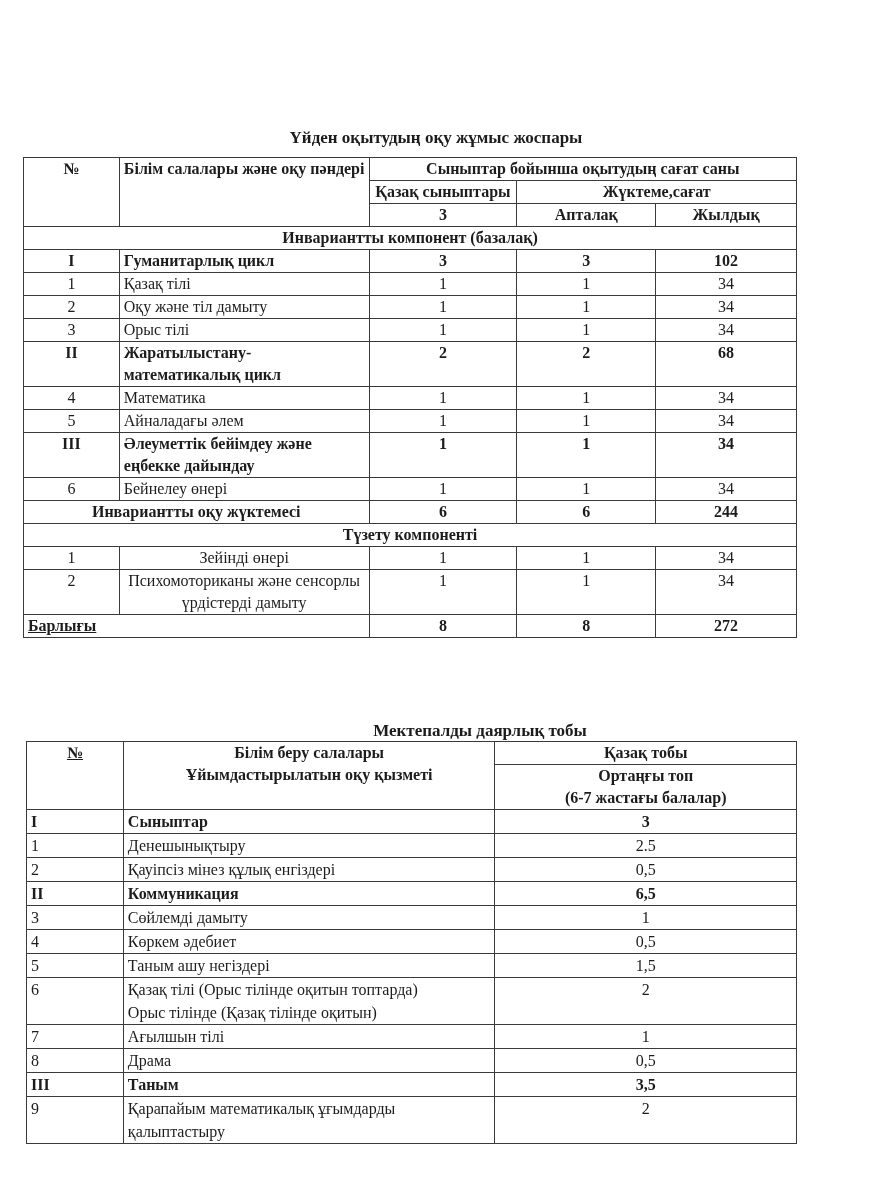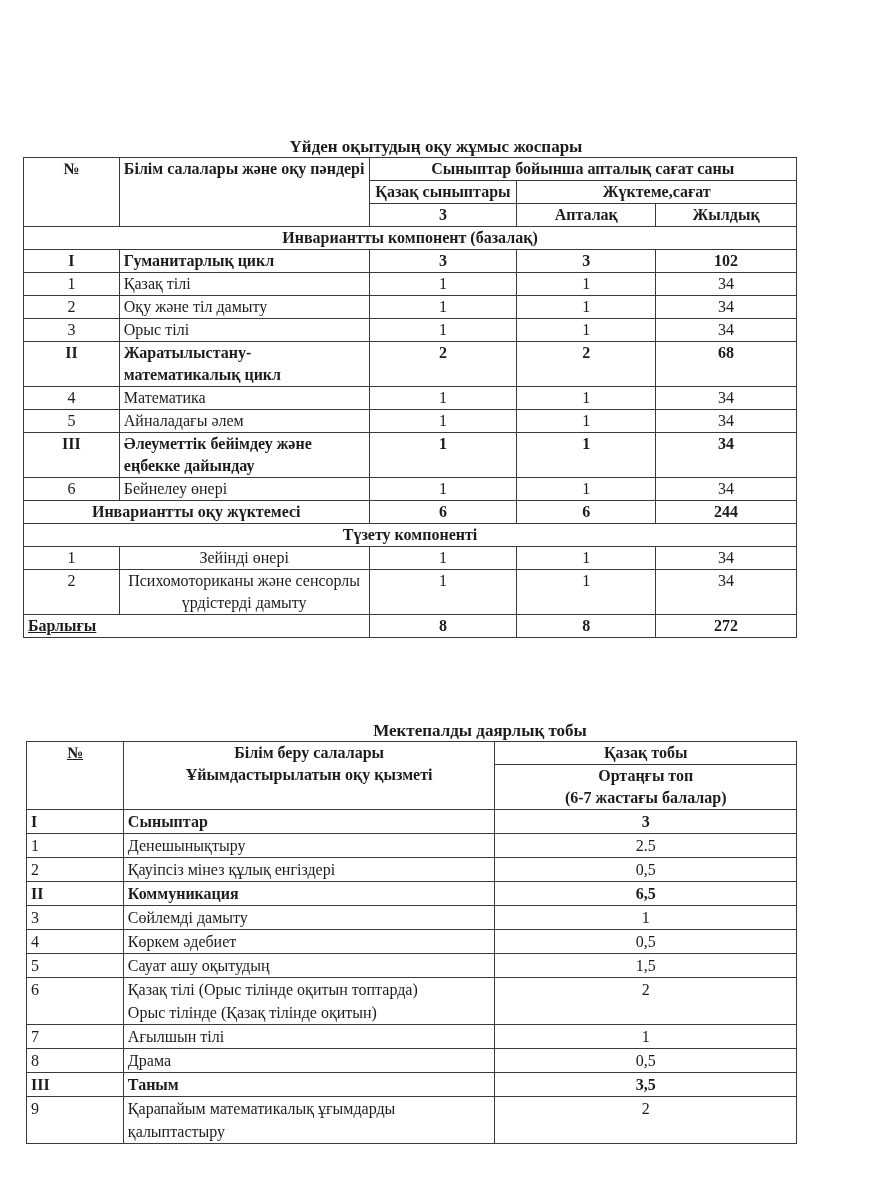--- a/index.html
+++ b/index.html
@@ -17,35 +17,35 @@
     .c { text-align: center; }
     .b { font-weight: bold; }
     .l { text-align: left; text-decoration: underline; }
     #t1 { left: 23px; top: 157px; width: 774px; }
     #t2 { left: 26px; top: 741px; width: 771px; }
     #t2 td { line-height: 23px; }
   </style>
 </head>
 <body>
 
-<div class="title" style="top:137px;">Үйден оқытудың оқу жұмыс жоспары</div>
+<div class="title" style="top:128px;">Үйден оқытудың оқу жұмыс жоспары</div>
 
 <table id="t1">
   <colgroup>
     <col style="width:96px">
       <col style="width:250px">
       <col style="width:148px">
       <col style="width:139px">
       <col style="width:141px">
   </colgroup>
   <tbody>
       <tr>
     <th rowspan="3">№</th>
     <th rowspan="3">Білім салалары және оқу пәндері</th>
-    <th colspan="3">Сыныптар бойынша апталық сағат саны</th>
+    <th colspan="3">Сыныптар бойынша оқытудың сағат саны</th>
   </tr>
   <tr>
     <th>Қазақ сыныптары</th>
     <th colspan="2">Жүктеме,сағат</th>
   </tr>
   <tr>
     <th>3</th>
     <th>Апталақ</th>
     <th>Жылдық</th>
   </tr>
@@ -196,21 +196,21 @@
         <td>Сөйлемді дамыту</td>
         <td class="c">1</td>
       </tr>
   <tr>
         <td>4</td>
         <td>Көркем әдебиет</td>
         <td class="c">0,5</td>
       </tr>
   <tr>
         <td>5</td>
-        <td>Сауат ашу оқытудың</td>
+        <td>Таным ашу негіздері</td>
         <td class="c">1,5</td>
       </tr>
   <tr>
         <td>6</td>
         <td style="padding-right:56px">Қазақ тілі (Орыс тілінде оқитын топтарда) Орыс тілінде (Қазақ тілінде оқитын)</td>
         <td class="c">2</td>
       </tr>
   <tr>
         <td>7</td>
         <td>Ағылшын тілі</td>

